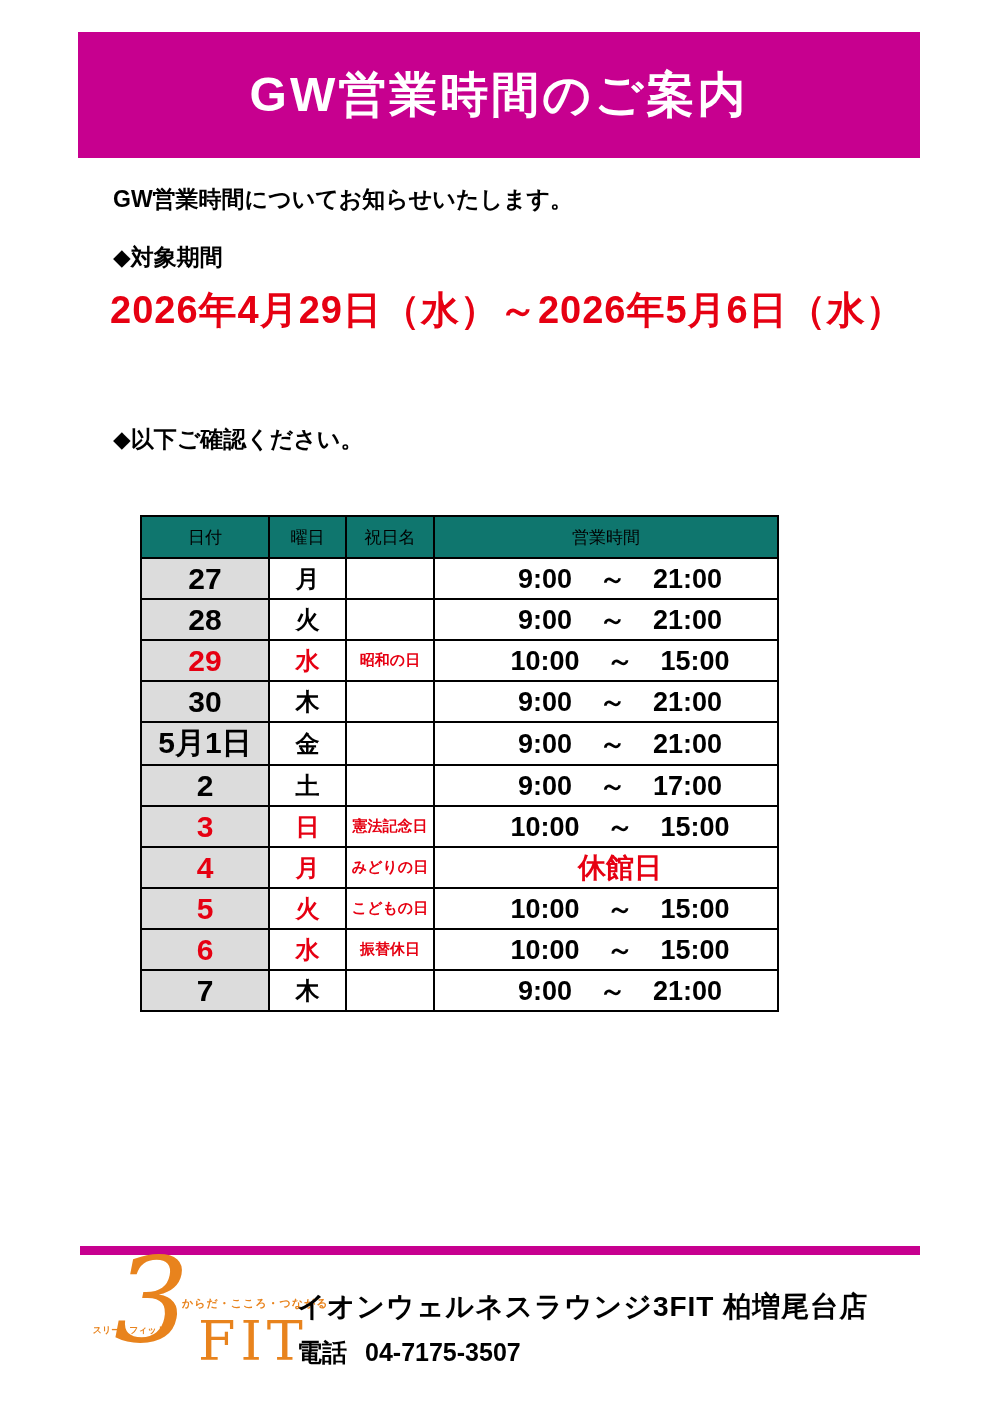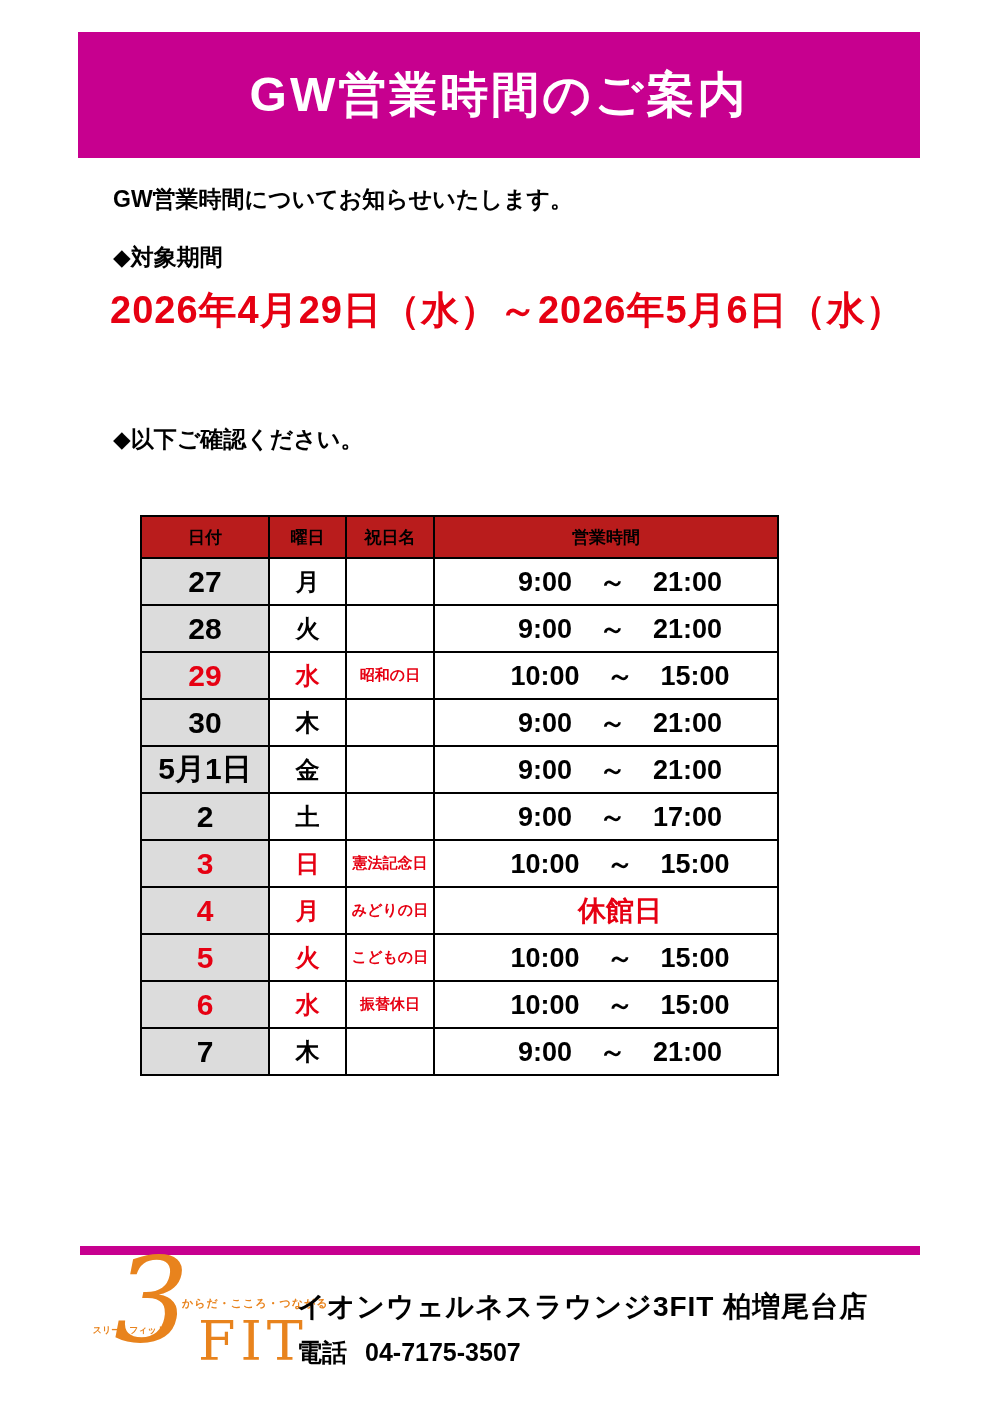--- a/index.html
+++ b/index.html
@@ -33,23 +33,23 @@
   
   table.schedule {
     position:absolute; left:140px; top:515px;
     border-collapse:collapse; table-layout:fixed;
   }
   table.schedule th, table.schedule td {
     border:2px solid #000; text-align:center; vertical-align:middle;
     overflow:hidden; white-space:nowrap;
   }
   table.schedule thead th {
-    background:#b91c1c; font-size:17px; font-weight:bold; height:42px;
+    background:#0f766e; font-size:17px; font-weight:normal; height:42px;
   }
-  table.schedule tbody tr { height:47px; }
+  table.schedule tbody tr { height:41px; }
   td.c-date  { background:#dcdcdc; font-size:30px; font-weight:bold; }
   td.c-day   { font-size:24px; font-weight:bold; }
   td.c-holiday { font-size:15px; font-weight:bold; color:#e60012; }
   td.c-hours { font-size:27px; font-weight:bold;padding-left:28px; }
   tr.red-row td.c-date, tr.red-row td.c-day { color:#e60012; }
   td.c-hours.closed { color:#e60012; font-size:28px; }
 
   
   .footer-rule {
     position:absolute; left:80px; top:1246px; width:840px; height:9px;

